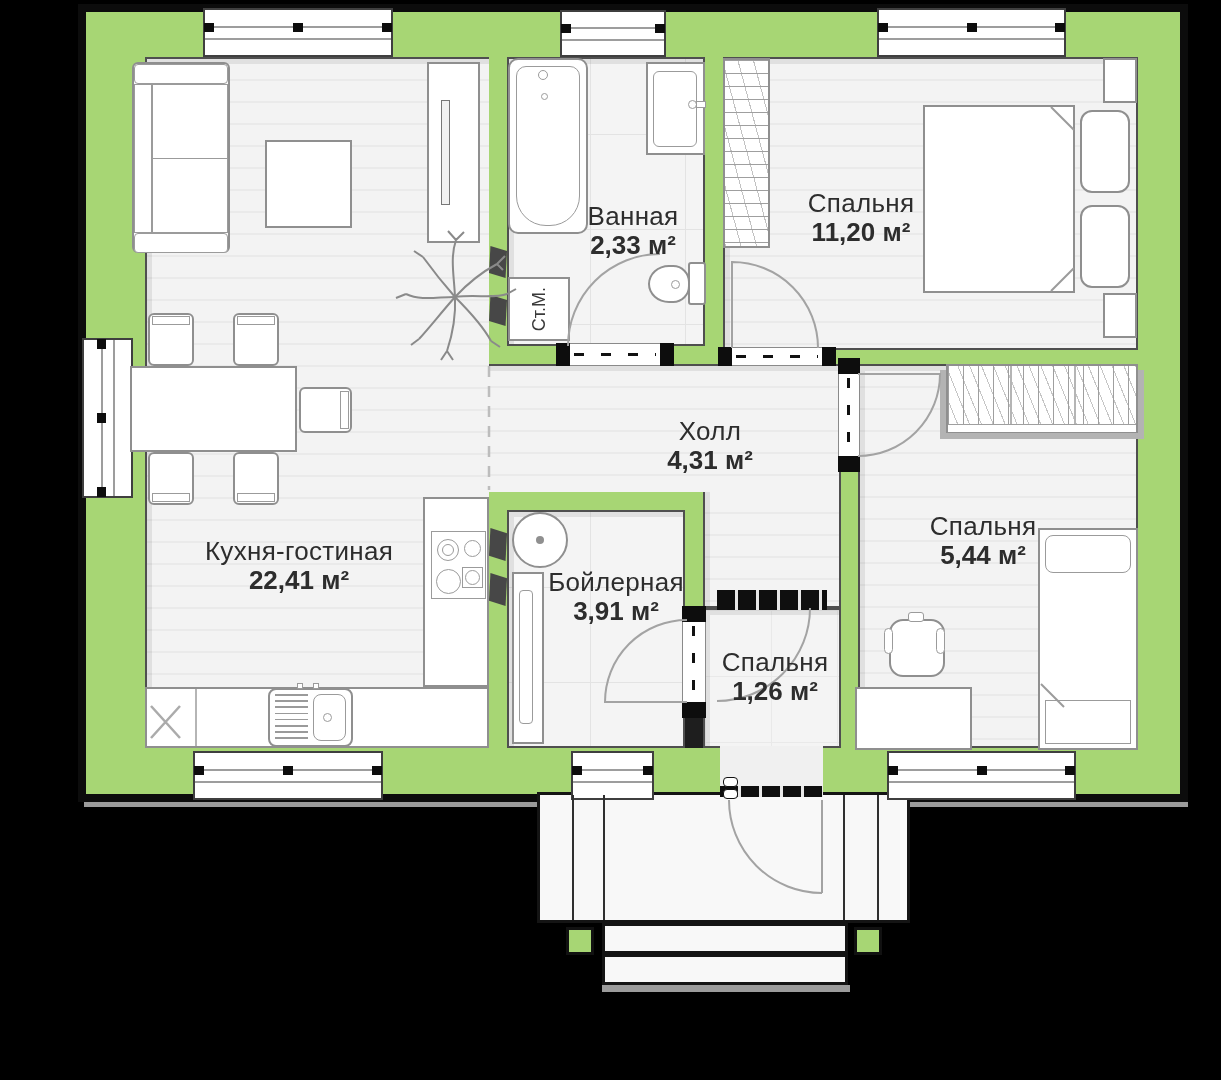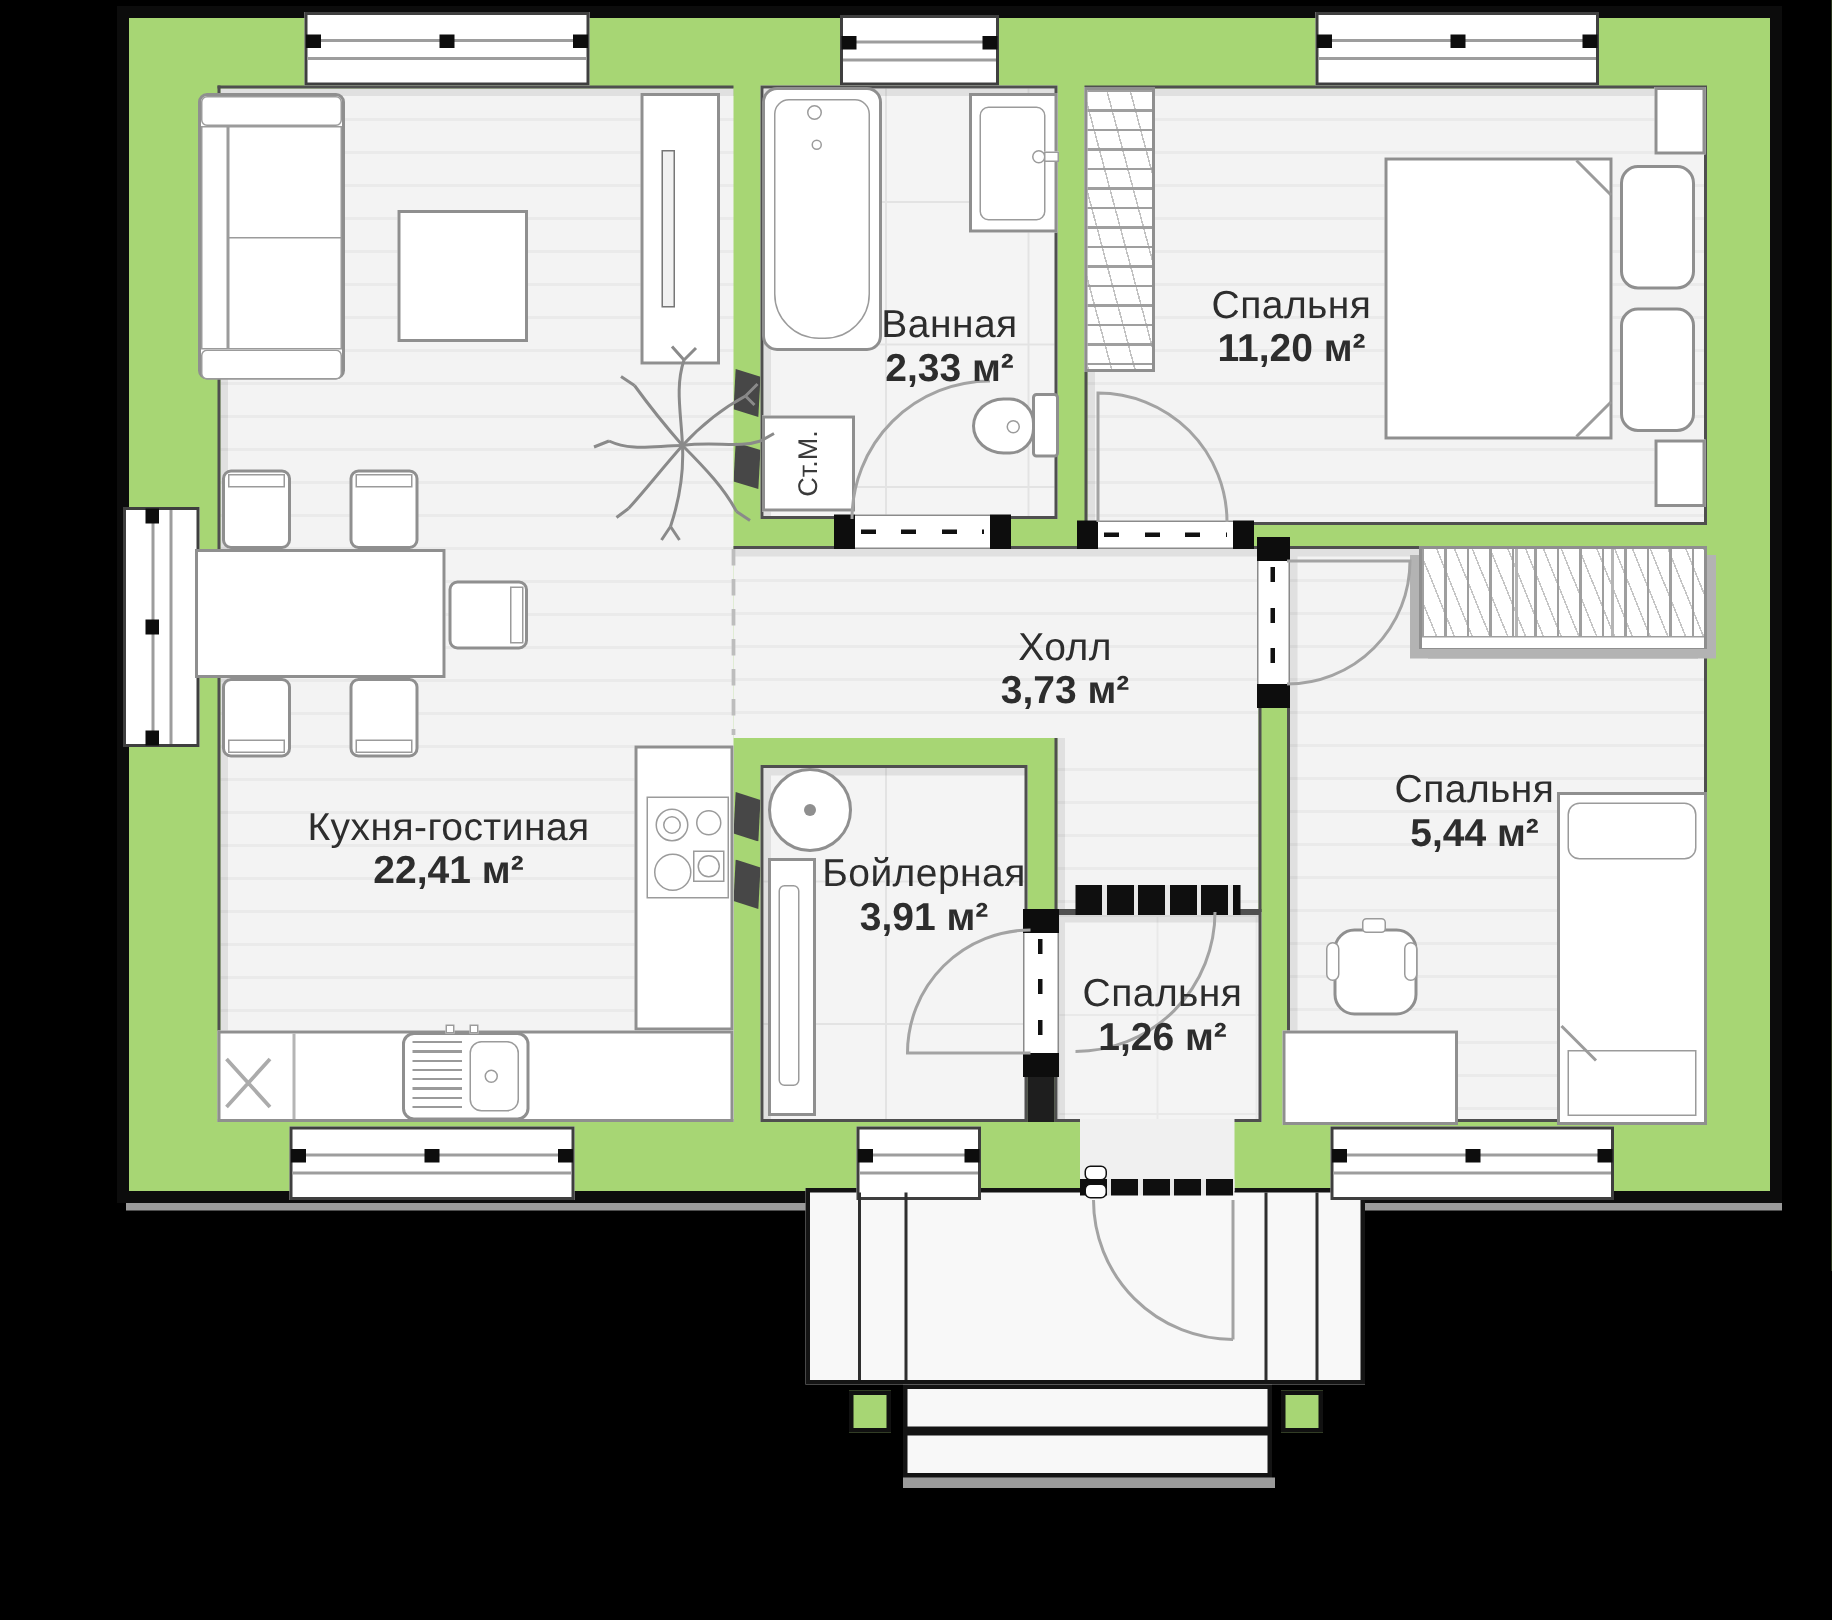--- a/index.html
+++ b/index.html
@@ -284,21 +284,21 @@
 <div class="room-label" style="left:633px;top:231px;">
   <div class="rname">Ванная</div>
   <div class="rarea">2,33 м²</div>
 </div>
 <div class="room-label" style="left:861px;top:218px;">
   <div class="rname">Спальня</div>
   <div class="rarea">11,20 м²</div>
 </div>
 <div class="room-label" style="left:710px;top:446px;">
   <div class="rname">Холл</div>
-  <div class="rarea">3,73 м²</div>
+  <div class="rarea">4,31 м²</div>
 </div>
 <div class="room-label" style="left:299px;top:566px;">
   <div class="rname">Кухня-гостиная</div>
   <div class="rarea">22,41 м²</div>
 </div>
 <div class="room-label" style="left:616px;top:597px;">
   <div class="rname">Бойлерная</div>
   <div class="rarea">3,91 м²</div>
 </div>
 <div class="room-label" style="left:775px;top:677px;">

